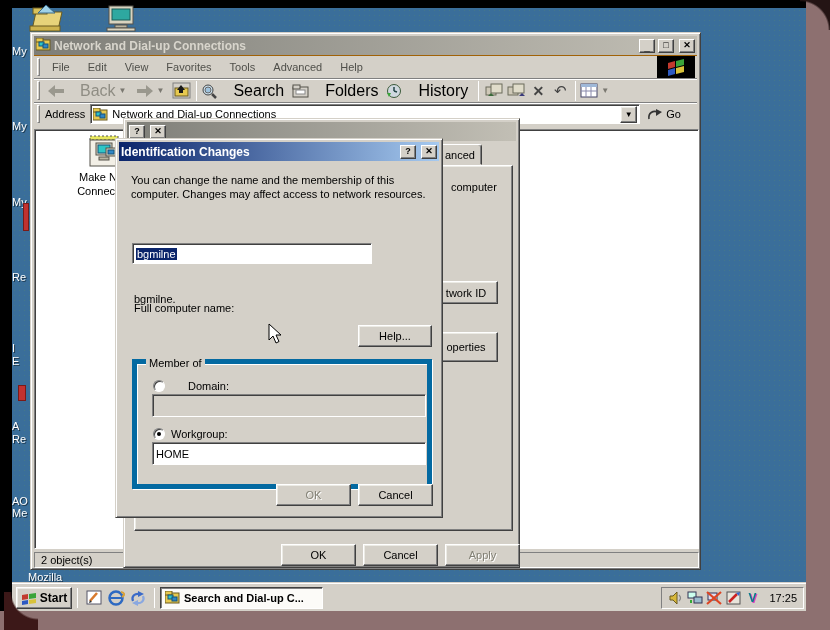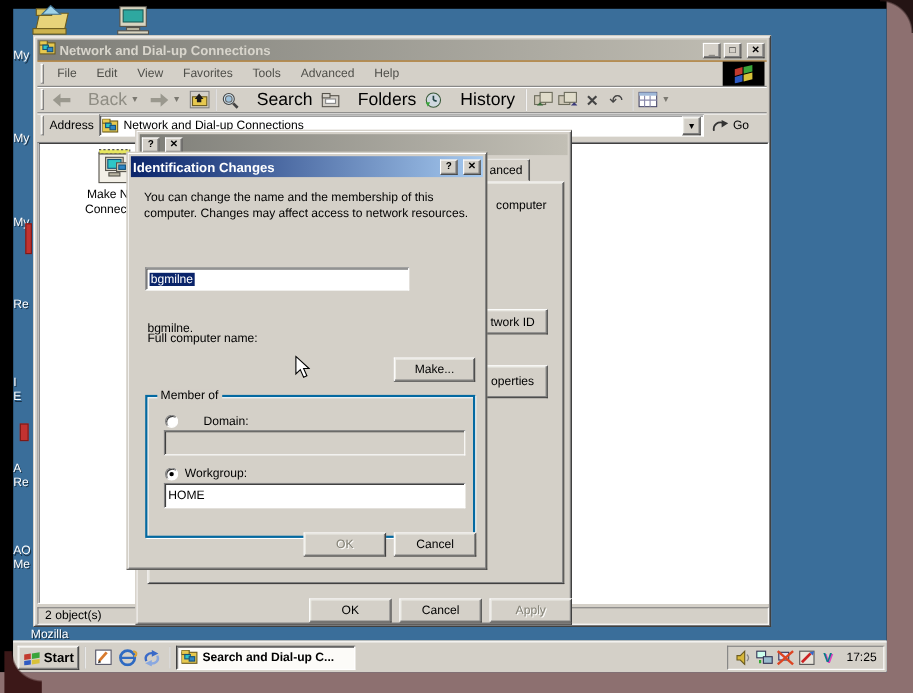--- a/index.html
+++ b/index.html
@@ -46,21 +46,21 @@
   .tsep { width:1px; height:20px; background:#808080; border-right:1px solid #fff; margin:0 4px; }
   .chev { font-size:8px; color:#7a7870; margin:0 3px; }
   .addr-row { display:flex; align-items:center; height:23px; border-top:1px solid #808080; box-shadow:0 1px 0 #fff inset; }
   .flagbox { width:38px; height:22px; background:#000; display:flex; align-items:center; justify-content:center; margin-left:auto; margin-right:2px; }
 
   .content { position:absolute; background:#fff; border:1px solid; border-color:#808080 #ffffff #ffffff #808080; box-shadow:inset 1px 1px 0 #404040; }
   .statusbar { position:absolute; display:flex; gap:2px; }
   .status-pane { border:1px solid; border-color:#808080 #fff #fff #808080; font-size:11px; color:#000; padding:1px 6px; }
 
   .dlg-lbl { position:absolute; font-size:11px; color:#000; }
-  .groupbox { position:absolute; border:2px solid #0369a1; box-shadow:1px 1px 0 #fff, inset 1px 1px 0 #fff; }
+  .groupbox { position:absolute; border:5px solid #0369a1; box-shadow:1px 1px 0 #fff, inset 1px 1px 0 #fff; }
   .groupbox legend, .groupbox .legend { position:absolute; top:-7px; left:9px; background:#d4d0c8; padding:0 3px; font-size:11px; }
   .radio { position:absolute; width:12px; height:12px; border-radius:50%; background:#fff; border:1px solid; border-color:#808080 #fff #fff #808080; box-shadow:inset 1px 1px 0 #404040; }
   .radio.checked::after { content:""; position:absolute; left:3px; top:3px; width:4px; height:4px; border-radius:50%; background:#000; }
   .tab { position:absolute; background:#d4d0c8; border:1px solid; border-color:#fff #404040 transparent #fff; border-radius:3px 3px 0 0; box-shadow:inset -1px 0 0 #808080;
     font-size:11px; display:flex; align-items:center; justify-content:center; }
 
   .field { position:absolute; font-size:11px; display:flex; align-items:center; padding:2px 3px; }
   .field.disabled { background:#d4d0c8; }
   .sel { background:#0a246a; color:#fff; padding:0 1px; }
 
@@ -320,21 +320,21 @@
 
       <span class="dlg-lbl" style="left:18px;top:108px;">Computer name:</span>
       <div class="sunken field" style="left:16px;top:104px;width:240px;height:21px;">
         <span class="sel">bgmilne</span>
       </div>
 
       <span class="dlg-lbl" style="left:18px;top:138px;margin-top:25px;">Full computer name:</span>
       <span class="dlg-lbl" style="left:18px;top:154px;">bgmilne.</span>
 
       <div class="btn" style="position:absolute;left:242px;top:186px;width:74px;height:22px;">
-          <span>Make...</span>
+          <span>Help...</span>
         </div>
 
       <div class="groupbox" style="left:16px;top:220px;width:300px;height:130px;">
         <span class="legend">Member of</span>
 
         <span class="radio" style="left:16px;top:16px;"></span>
         <span class="dlg-lbl" style="left:51px;top:16px;">Domain:</span>
         <div class="sunken field disabled" style="left:15px;top:30px;width:274px;height:23px;">
           <span></span>
         </div>

